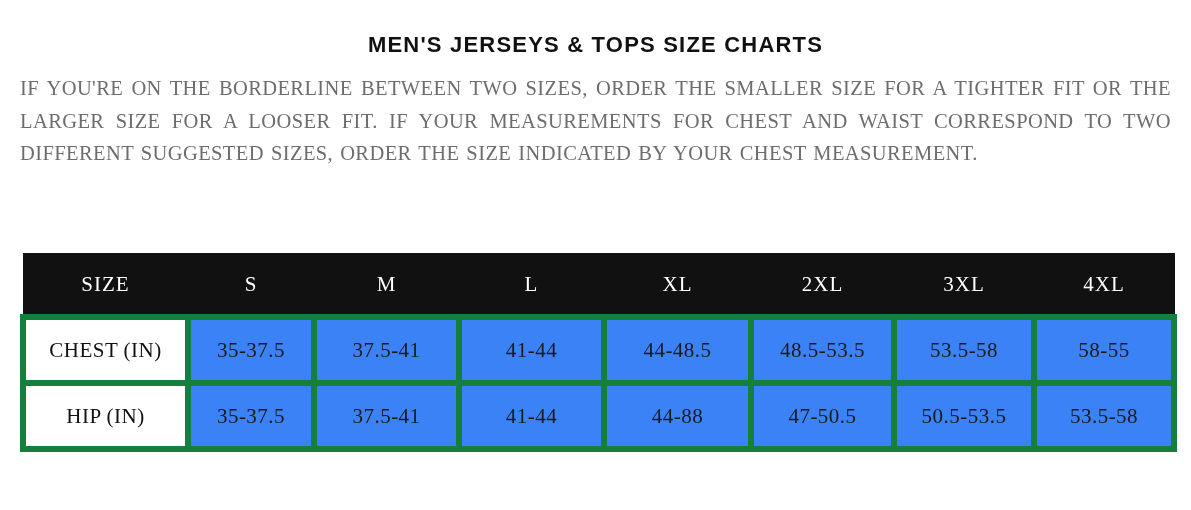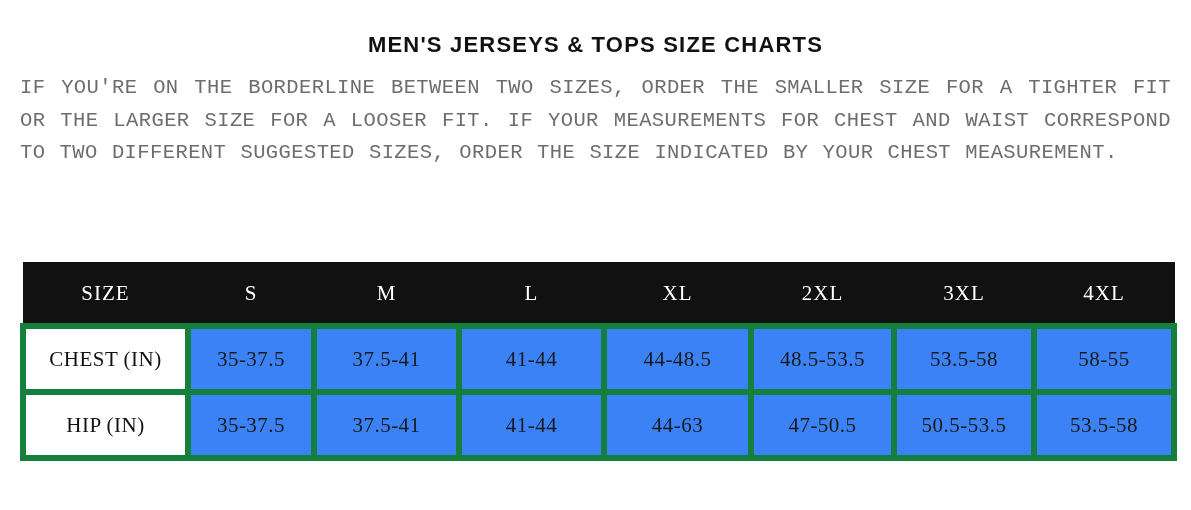--- a/index.html
+++ b/index.html
@@ -26,33 +26,33 @@
     font-weight: bold;
     font-size: 22px;
     letter-spacing: 1.2px;
     color: #111111;
     padding-top: 32px;
     padding-bottom: 6px;
     line-height: 1.2;
   }
   .intro {
     color: #6d6d6d;
-    font-family: Liberation Mono, monospace;
+    font-family: Liberation Serif, serif;
     font-size: 20.5px;
     letter-spacing: 0.4px;
     line-height: 1.58;
     padding: 8px 20px 0 20px;
     text-align: justify;
     text-align-last: left;
     word-spacing: 1.5px;
   }
   .table-wrap {
     position: absolute;
     left: 20px;
-    top: 262px;
+    top: 253px;
     width: 1151px;
   }
   table.size-chart {
     border-collapse: collapse;
     width: 1151px;
     table-layout: fixed;
     font-family: "Liberation Serif", serif;
   }
   table.size-chart td, table.size-chart th {
     border: 6px solid #15803d;
@@ -130,21 +130,21 @@
           <td>44-48.5</td>
           <td>48.5-53.5</td>
           <td>53.5-58</td>
           <td>58-55</td>
         </tr>
         <tr>
           <td>HIP (IN)</td>
           <td>35-37.5</td>
           <td>37.5-41</td>
           <td>41-44</td>
-          <td>44-63</td>
+          <td>44-88</td>
           <td>47-50.5</td>
           <td>50.5-53.5</td>
           <td>53.5-58</td>
         </tr>
       </tbody>
     </table>
   </div>
 
 </div>
 

